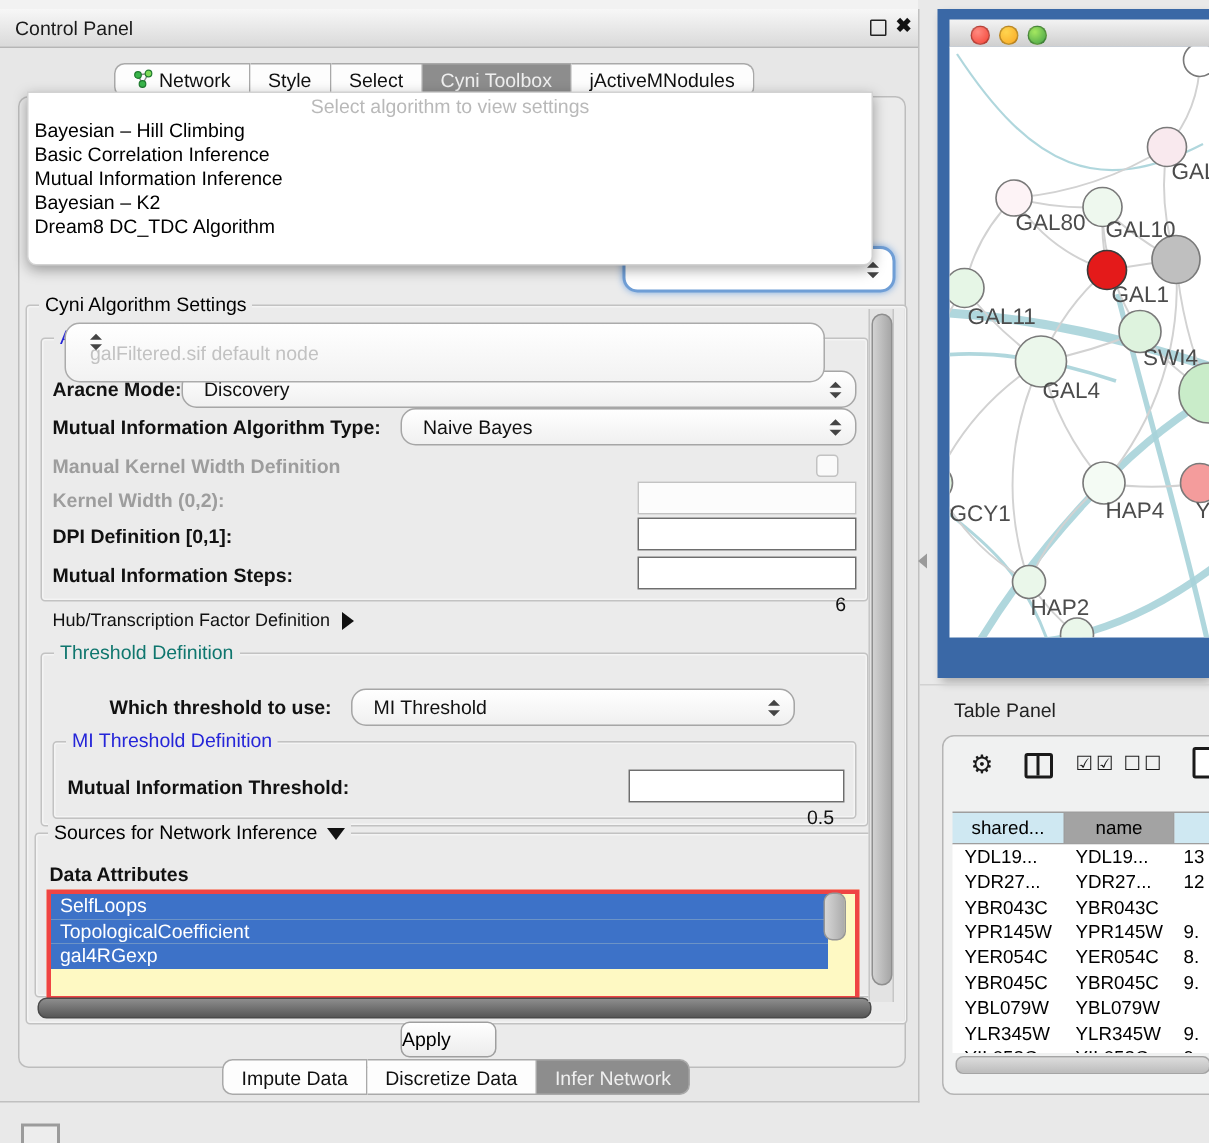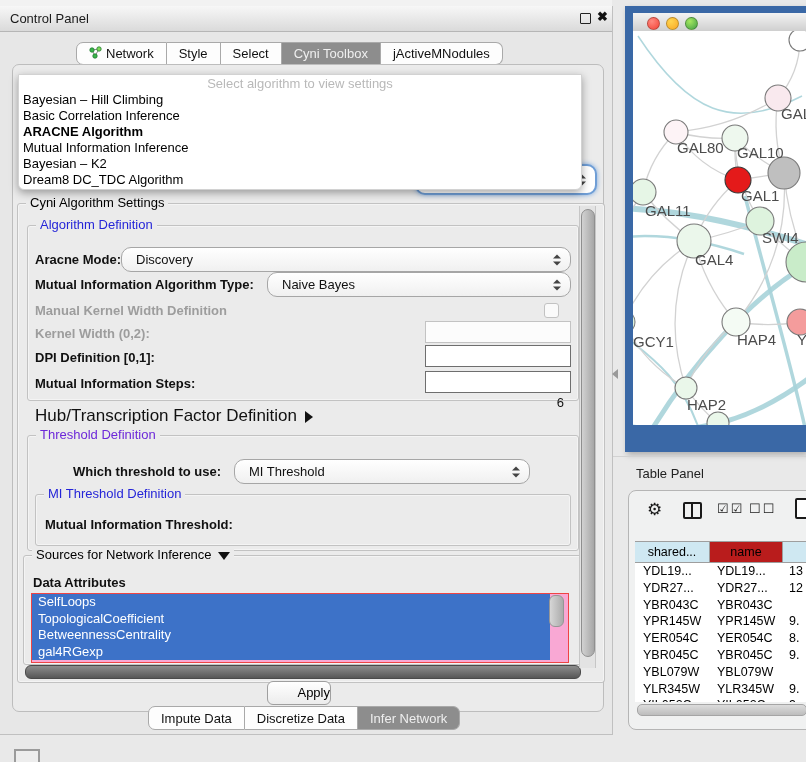--- a/index.html
+++ b/index.html
@@ -20,67 +20,67 @@
   .tabstrip.bottom .tab:first-child{border-radius:7px 0 0 7px;}
   
   #cp-content{position:absolute;left:12px;top:58px;width:590px;height:646px;background:#ebebeb;border:1px solid #bdbdbd;border-radius:7px;}
   
   .groupbox{position:absolute;border:1px solid #c2c2c2;border-radius:3px;box-shadow:inset 0 0 0 1px #f4f4f4;}
   .legend{position:absolute;top:-9px;left:8px;background:#ebebeb;padding:0 4px;font-size:13px;white-space:nowrap;}
   .lbl{position:absolute;font-size:13px;color:#111;white-space:nowrap;}
   .bold{font-weight:bold;}
   .gray{color:#9d9d9d;}
   .blue-t{color:#2525d8;}
-  .green-t{color:#6d28d9;}
+  .green-t{color:#0f766e;}
   
   .combo{position:absolute;background:linear-gradient(#ffffff,#f0f0f0);border:1px solid #a6a6a6;border-radius:10px;font-size:13px;color:#111;}
   .combo .ctext{position:absolute;left:14px;top:4px;white-space:nowrap;}
   .spin{position:absolute;right:9px;top:50%;transform:translateY(-50%);width:8px;height:11px;}
   .spin:before,.spin:after{content:"";position:absolute;left:0;border-left:4px solid transparent;border-right:4px solid transparent;}
   .spin:before{top:0;border-bottom:4.5px solid #444;}
   .spin:after{bottom:0;border-top:4.5px solid #444;}
   
   .field{position:absolute;background:#fff;border:1.5px solid #6e6e6e;font-size:13px;color:#111;text-align:right;}
   .field .fval{position:absolute;right:6px;top:3px;margin-top:20px;}
   .field.disabled{border:1px solid #c3c3c3;background:#fcfcfc;color:#a8a8a8;}
   .checkbox{position:absolute;width:13px;height:13px;border:1px solid #c2c2c2;border-radius:3px;background:#fafafa;}
   
   .tri-right{display:inline-block;width:0;height:0;border-top:6px solid transparent;border-bottom:6px solid transparent;border-left:8px solid #111;vertical-align:middle;margin-left:8px;}
   .tri-down{display:inline-block;width:0;height:0;border-left:6px solid transparent;border-right:6px solid transparent;border-top:8px solid #111;vertical-align:middle;margin-left:6px;}
   
-  #attr-list{position:absolute;left:30px;top:586px;width:536px;height:68px;background:#f9a8d4;border:1px solid #ef4444;overflow:hidden;}
+  #attr-list{position:absolute;left:30px;top:586px;width:536px;height:68px;background:#fef9c3;border:3px solid #ef4444;overflow:hidden;}
   .attr-item{height:16.5px;line-height:16.5px;background:#3d72c8;color:#fff;font-size:13px;padding-left:6px;width:512px;}
   #attr-vsb{position:absolute;left:548px;top:588px;width:13px;height:30px;background:linear-gradient(90deg,#d6d6d6,#ababab);border:1px solid #969696;border-radius:6px;}
   #dark-hsb{position:absolute;left:24px;top:658px;width:554px;height:12px;background:linear-gradient(#8d8d8d,#575757);border:1px solid #4a4a4a;border-radius:6px;}
   
   #main-sb-track{position:absolute;left:578px;top:199px;width:15px;height:462px;background:#e3e3e3;border-left:1px solid #c6c6c6;border-right:1px solid #c6c6c6;}
   #main-sb-thumb{position:absolute;left:579.5px;top:202px;width:12px;height:446px;background:linear-gradient(90deg,#d2d2d2,#a6a6a6);border:1px solid #8f8f8f;border-radius:7px;}
   
-  #apply-btn{position:absolute;left:266px;top:674px;width:62px;height:22px;background:linear-gradient(#ffffff,#ececec);border:1px solid #9f9f9f;border-radius:6px;font-size:13px;text-align:right;line-height:21px;}
-  
-  #algo-popup{position:absolute;left:18px;top:68px;width:562px;height:114px;background:#fff;border:1px solid #d2d2d2;border-radius:0 0 6px 6px;box-shadow:0 3px 9px rgba(0,0,0,.35);z-index:50;}
+  #apply-btn{position:absolute;left:266px;top:674px;width:62px;height:22px;background:linear-gradient(#ffffff,#ececec);border:1px solid #9f9f9f;border-radius:6px;font-size:13px;text-align:left;line-height:21px;}
+  
+  #algo-popup{position:absolute;left:18px;top:55px;width:562px;height:114px;background:#fff;border:1px solid #d2d2d2;border-radius:0 0 6px 6px;box-shadow:0 3px 9px rgba(0,0,0,.35);z-index:50;}
   #popup-prompt{height:17px;line-height:17px;text-align:center;color:#b9b9b9;font-size:13px;}
   .pop-item{height:16px;line-height:16px;padding-left:4px;font-size:13px;color:#000;white-space:nowrap;}
   
   #combo-frag-focus{position:absolute;left:402px;top:99px;width:178px;height:27px;background:#fff;border:2px solid #6f9ed6;border-radius:10px;box-shadow:0 0 5px #79a8e0;z-index:10;}
   #combo-frag-net{position:absolute;left:30px;top:150px;width:505px;height:38px;background:linear-gradient(#ffffff,#f2f2f2);border:1px solid #ababab;border-radius:10px;z-index:10;font-size:13px;color:#c2c2c2;}
   #combo-frag-net span{position:absolute;left:16px;top:12px;}
   
   #net-frame{position:absolute;left:625px;top:6px;width:181px;height:446px;background:#3a68a6;box-shadow:2px 3px 6px rgba(0,0,0,.25);}
   #net-titlebar{position:absolute;left:8px;top:7px;width:173px;height:18px;background:linear-gradient(#f3f3f3,#cfcfcf);border-bottom:1px solid #9b9b9b;}
   .tl{position:absolute;top:4px;width:11px;height:11px;border-radius:50%;border:1px solid rgba(0,0,0,.25);}
   #net-canvas{position:absolute;left:8px;top:25px;width:173px;height:394px;background:#fff;overflow:hidden;}
   
   #tp-label{position:absolute;left:636px;top:466px;font-size:13px;color:#222;}
   #tp-divider{position:absolute;left:613px;top:456px;width:193px;height:1px;background:#d2d2d2;}
   #tp-box{position:absolute;left:628px;top:490px;width:190px;height:238px;background:#f0f1f1;border:1px solid #b5b5b5;border-radius:8px 0 0 8px;overflow:hidden;}
   .tp-icon{position:absolute;color:#1a1a1a;}
   #tbl{position:absolute;left:6px;top:50px;width:220px;font-size:12.5px;color:#000;}
   .hdr-row{display:flex;border-top:1px solid #9e9e9e;border-bottom:1px solid #9e9e9e;height:20px;}
-  .hdr-cell{line-height:20px;text-align:center;border-right:1px solid #9e9e9e;background:#b91c1c;overflow:hidden;white-space:nowrap;}
+  .hdr-cell{line-height:20px;text-align:center;border-right:1px solid #9e9e9e;background:#a3a3a3;overflow:hidden;white-space:nowrap;}
   .hdr-cell.hl{background:#cfe8f2;}
   #tbl-rows{height:139px;overflow:hidden;background:#fff;}
   .t-row{display:flex;height:16.8px;line-height:16.8px;}
   .t-cell{padding-left:8px;overflow:hidden;white-space:nowrap;}
   #tbl-hsb{position:absolute;left:8px;top:213px;width:168px;height:10px;background:linear-gradient(#dcdcdc,#bdbdbd);border:1px solid #a5a5a5;border-radius:5px;}
   
   #divider-arrow{position:absolute;left:612px;top:369px;width:0;height:0;border-top:5px solid transparent;border-bottom:5px solid transparent;border-right:6px solid #9a9a9a;}
   #float-chip{position:absolute;left:14px;top:749px;width:22px;height:16px;border:2px solid #9b9b9b;background:#ededed;}
   #topstrip{position:absolute;left:0;top:0;width:612px;height:6px;background:#f2f2f2;}
 </style>
@@ -121,20 +121,24 @@
         <div class="tab">
           <span>jActiveMNodules</span>
         </div>
       </div>
 
     <div id="cp-content">
 
       <div id="combo-frag-focus">
           <span class="spin"></span>
         </div>
+      <div id="combo-frag-net">
+        <span>galFiltered.sif default node</span>
+        <span class="spin"></span>
+      </div>
 
       <div class="groupbox" style="left:4px;top:138px;width:586px;height:478px;">
         <span class="legend">Cyni Algorithm Settings</span>
       </div>
 
       <div class="groupbox" style="left:14px;top:160px;width:550px;height:174px;">
         <span class="legend blue-t">Algorithm Definition</span>
       </div>
       <span class="lbl bold" style="left:22px;top:187px;">Aracne Mode:</span>
       <div class="combo" style="left:108px;top:182px;width:448px;height:23px;">
@@ -154,60 +158,61 @@
       </div>
       <span class="lbl bold" style="left:22px;top:285px;">DPI Definition [0,1]:</span>
       <div class="field" style="left:412px;top:280px;width:144px;height:20px;">
         <span class="fval">0.0</span>
       </div>
       <span class="lbl bold" style="left:22px;top:311px;">Mutual Information Steps:</span>
       <div class="field" style="left:412px;top:306px;width:144px;height:20px;">
         <span class="fval">6</span>
       </div>
 
-      <span class="lbl" style="left:22px;top:341px;font-size:17px;"><span>Hub/Transcription Factor Definition</span><span class="tri-right"></span></span>
+      <span class="lbl" style="left:22px;top:341px;font-size:12px;"><span>Hub/Transcription Factor Definition</span><span class="tri-right"></span></span>
 
       <div class="groupbox" style="left:14px;top:370px;width:550px;height:114px;">
         <span class="legend green-t">Threshold Definition</span>
       </div>
       <span class="lbl bold" style="left:60px;top:399px;">Which threshold to use:</span>
       <div class="combo" style="left:221px;top:394px;width:294px;height:23px;">
         <span class="ctext">MI Threshold</span>
         <span class="spin"></span>
       </div>
       <div class="groupbox" style="left:22px;top:429px;width:534px;height:50px;">
         <span class="legend blue-t">MI Threshold Definition</span>
       </div>
       <span class="lbl bold" style="left:32px;top:452px;">Mutual Information Threshold:</span>
+      <div class="field" style="left:406px;top:448px;width:142px;height:20px;">
+        <span class="fval">0.5</span>
+      </div>
 
       <div class="groupbox" style="left:10px;top:490px;width:568px;height:108px;">
         <span class="legend"><span>Sources for Network Inference</span><span class="tri-down"></span></span>
       </div>
       <span class="lbl bold" style="left:20px;top:510px;">Data Attributes</span>
       <div id="attr-list" style="left:18px;top:528px;">
           <div class="attr-item">SelfLoops</div>
           <div class="attr-item">TopologicalCoefficient</div>
-          <div class="attr-item">BetweennessCentrality</div>
           <div class="attr-item">gal4RGexp</div>
         </div>
       <div id="attr-vsb" style="left:536px;top:530px;"></div>
       <div id="dark-hsb" style="left:12px;top:600px;"></div>
 
       <div id="main-sb-track" style="left:566px;top:141px;height:462px;"></div>
       <div id="main-sb-thumb" style="left:567.5px;top:144px;"></div>
 
       <div id="apply-btn" style="left:254px;top:616px;">Apply</div>
     </div>
 
     <div id="algo-popup">
       <div id="popup-prompt">Select algorithm to view settings</div>
       <div id="popup-items">
           <div class="pop-item">Bayesian – Hill Climbing</div>
           <div class="pop-item">Basic Correlation Inference</div>
-          <div class="pop-item bold">ARACNE Algorithm</div>
           <div class="pop-item">Mutual Information Inference</div>
           <div class="pop-item">Bayesian – K2</div>
           <div class="pop-item">Dream8 DC_TDC Algorithm</div>
         </div>
     </div>
 
     <div id="bottom-tabs" class="tabstrip bottom" style="left:148px;top:700px;height:24px;">
         <div class="tab">
           <span>Impute Data</span>
         </div>

